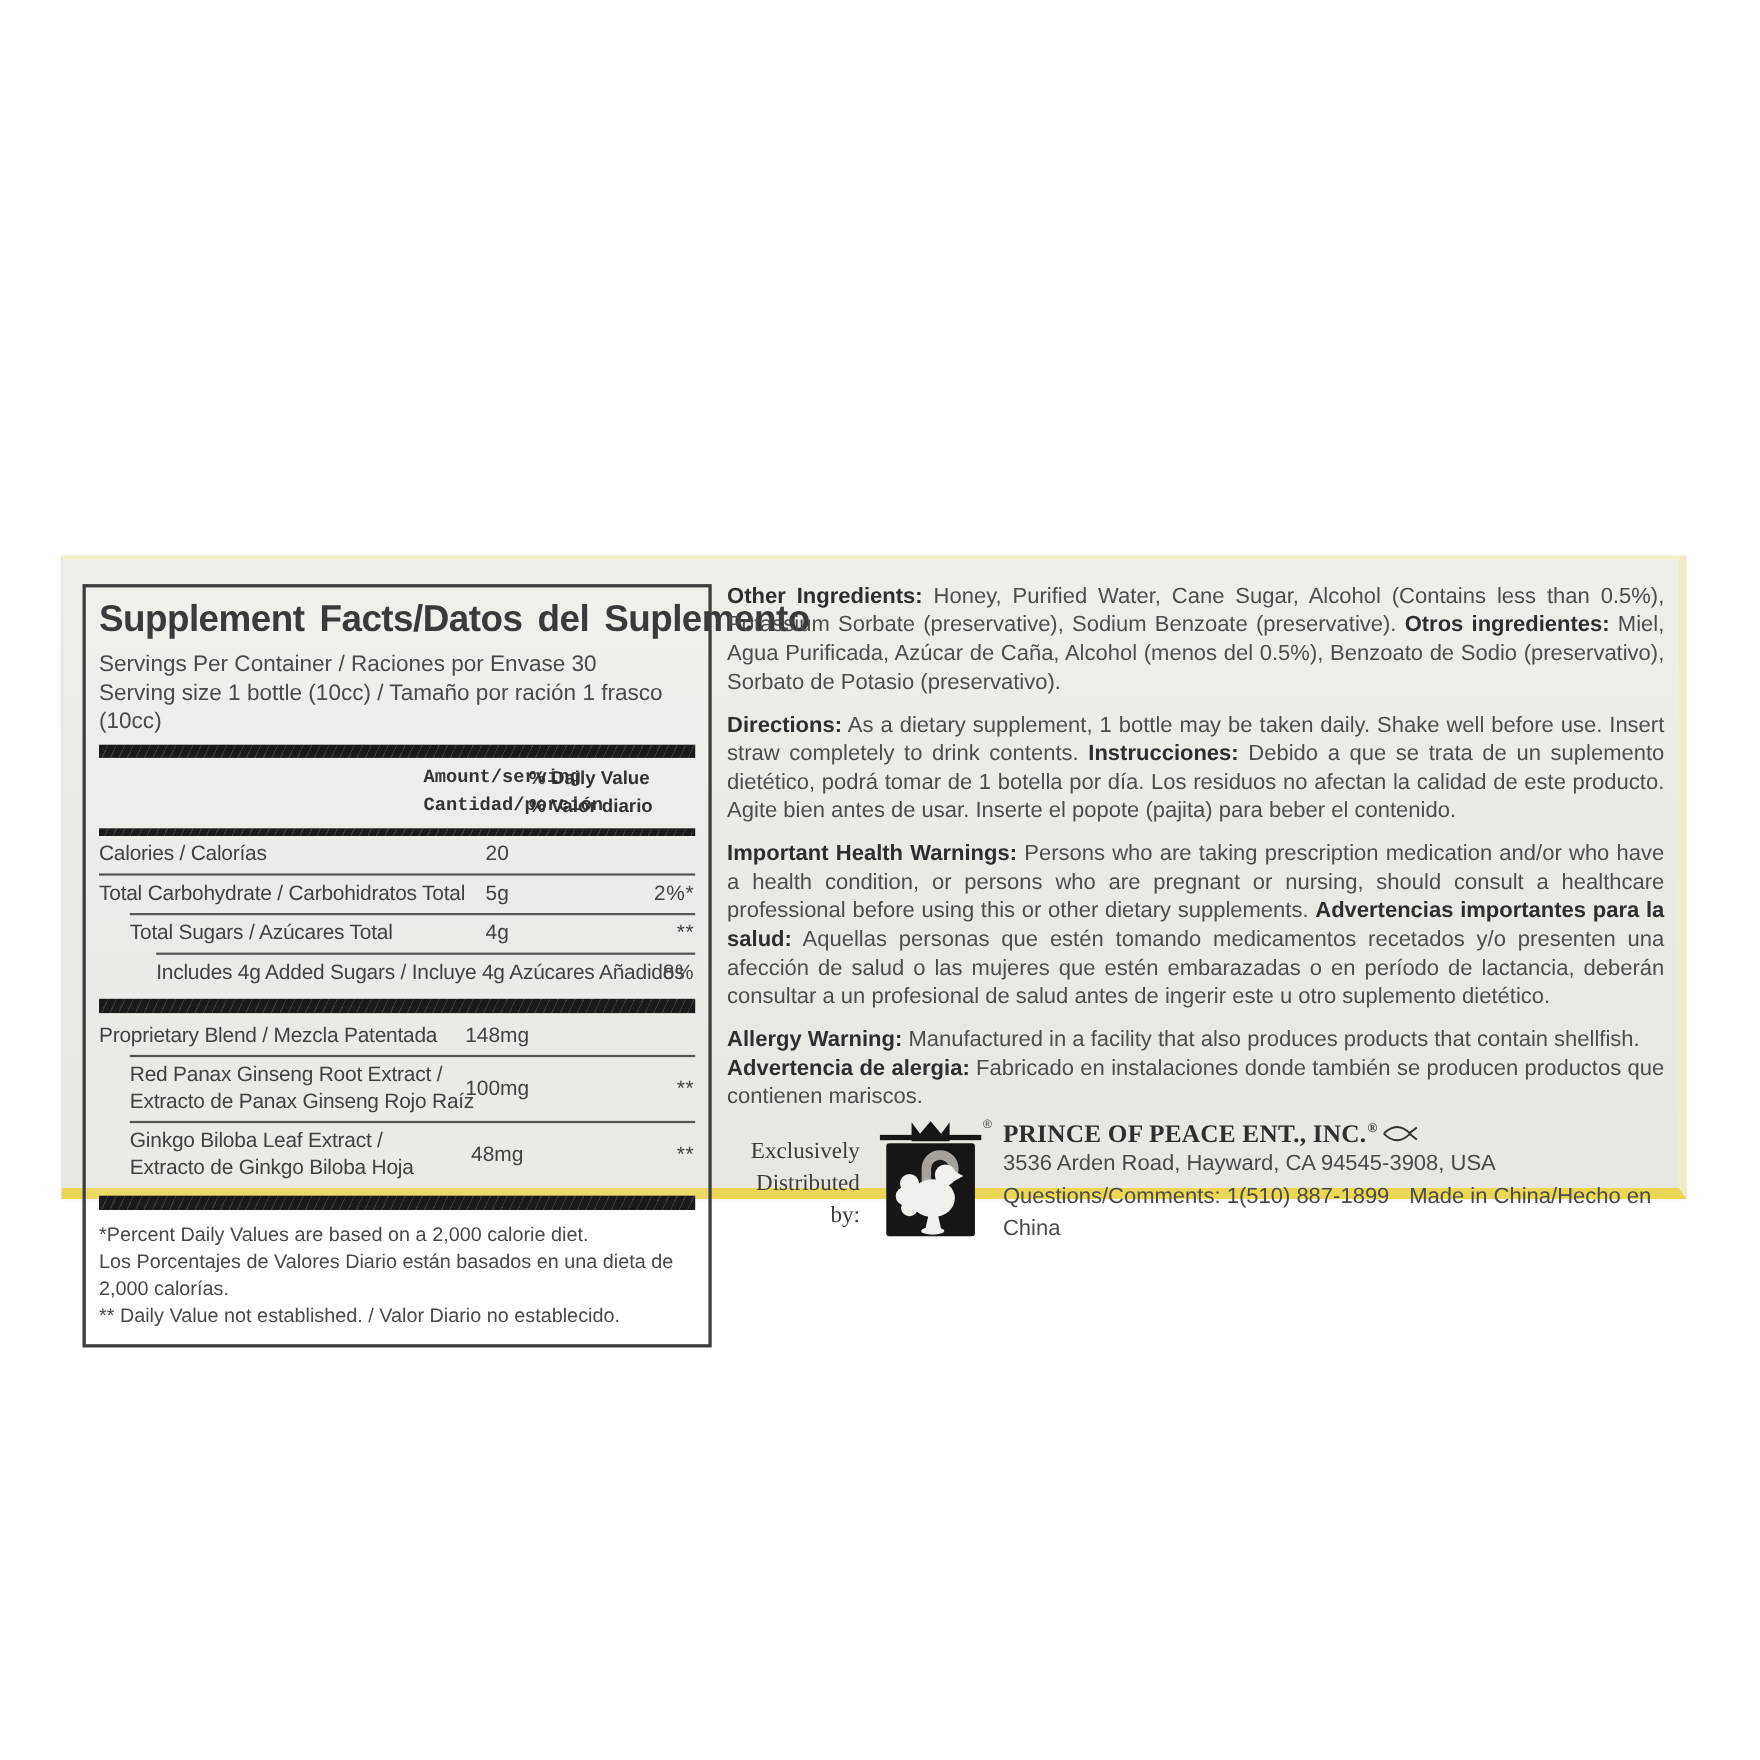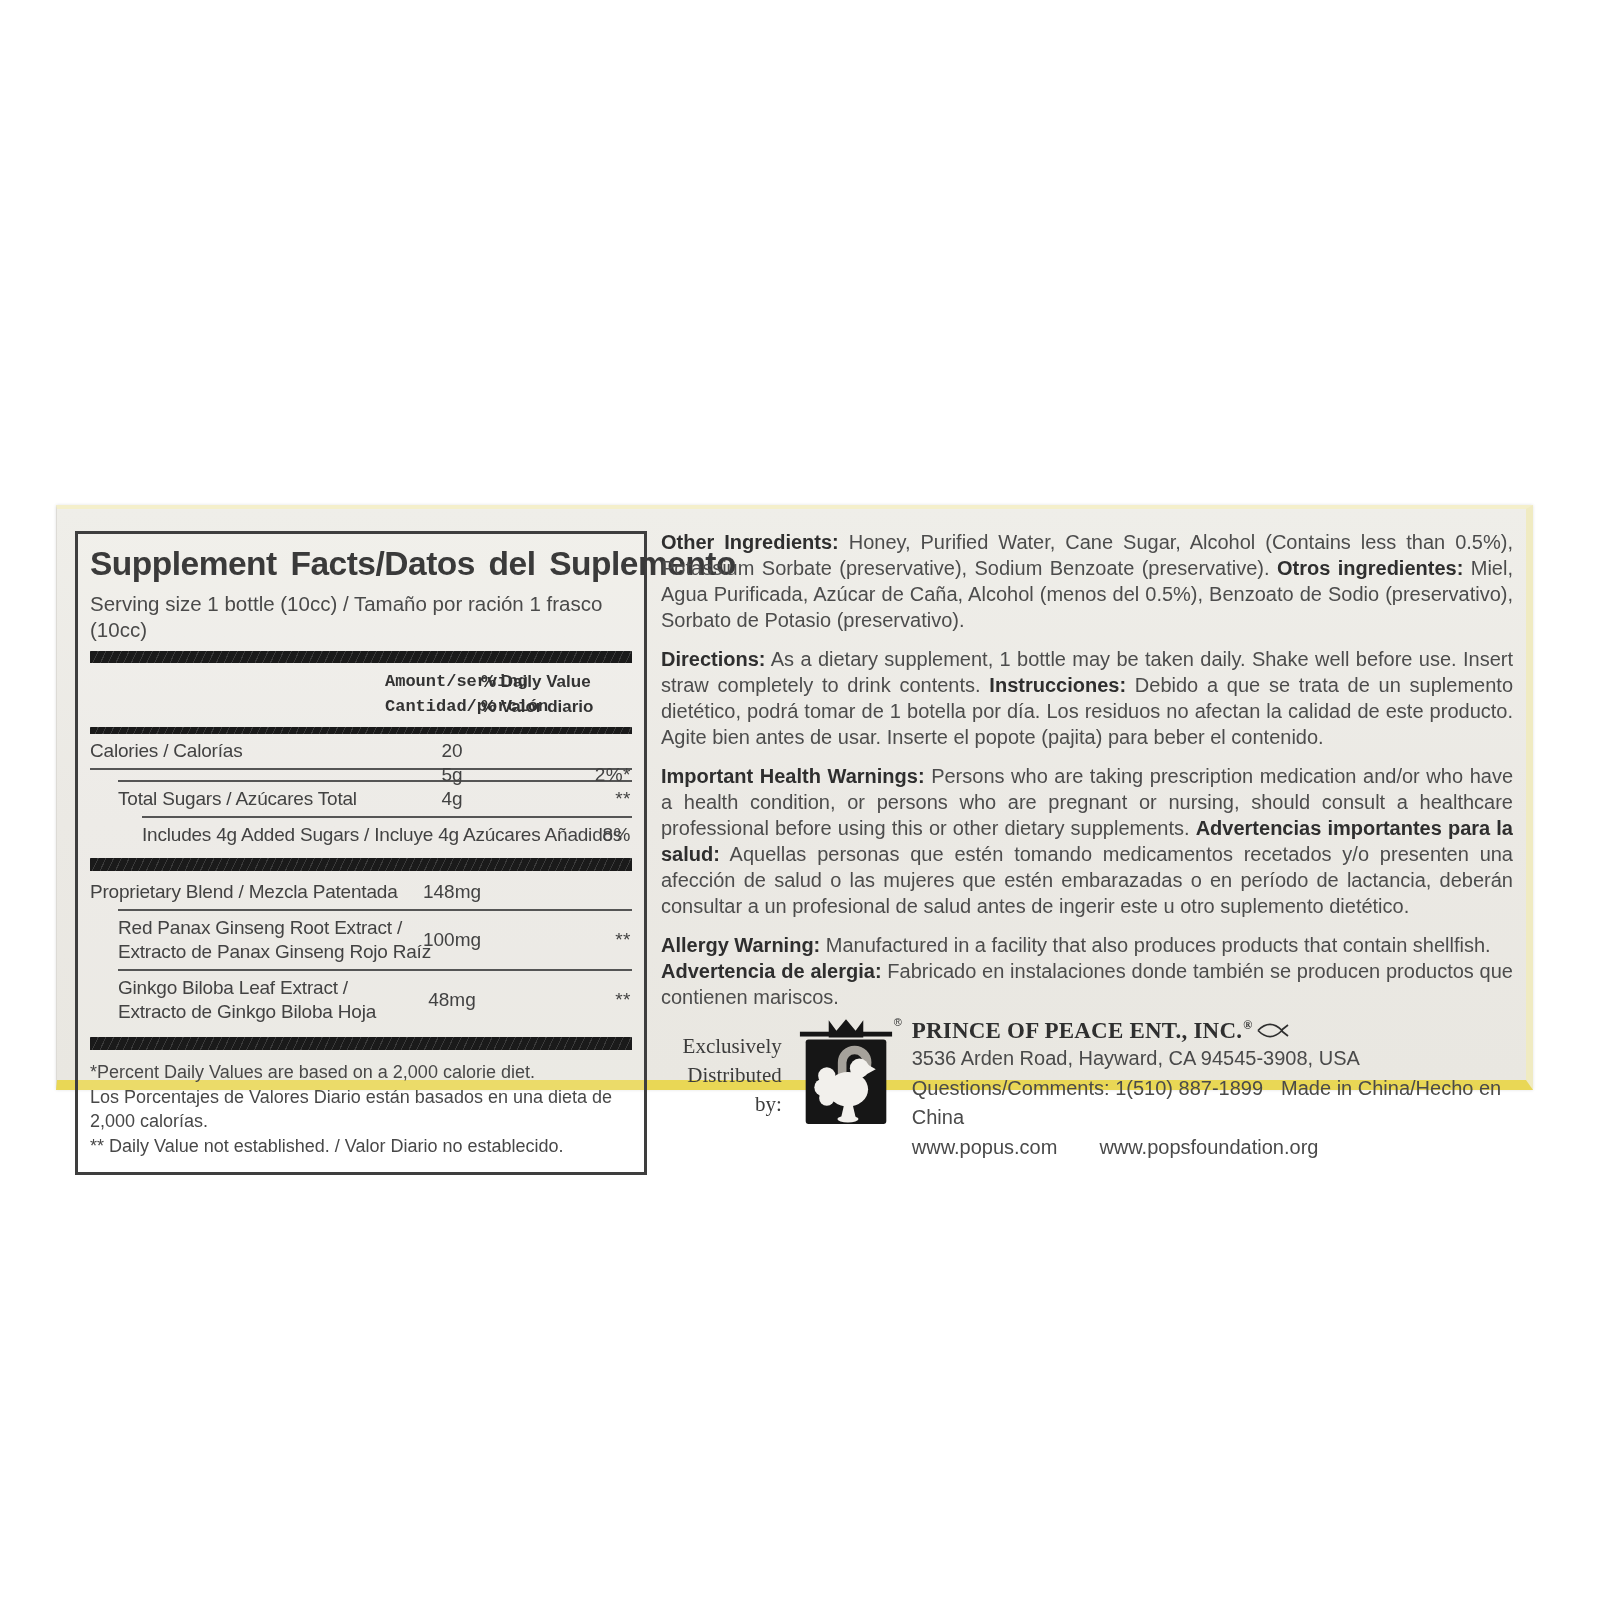--- a/index.html
+++ b/index.html
@@ -70,40 +70,42 @@
   .gap-md{display:inline-block;width:18px;}
   .gap-lg{display:inline-block;width:42px;}
 </style>
 </head>
 <body>
 
 <div class="panel">
 
   <section class="facts">
     <div class="facts-title">Supplement Facts/Datos del Suplemento</div>
+    <div class="facts-line">Servings Per Container / Raciones por Envase 30</div>
     <div class="facts-line">Serving size 1 bottle (10cc) / Tamaño por ración 1 frasco (10cc)</div>
 
     <div class="bar bar-thick"></div>
 
     <div class="fhead">
       <div class="hamt">Amount/serving
 Cantidad/porción</div>
       <div class="hdv">% Daily Value
 % Valor diario</div>
     </div>
 
     <div class="bar bar-medium"></div>
 
     <div class="frow">
       <div class="flabel">Calories  / Calorías</div>
       <div class="famt">20</div>
       <div class="fdv"></div>
     </div>
     <div class="sep"></div>
     <div class="frow">
+      <div class="flabel">Total Carbohydrate / Carbohidratos Total</div>
       <div class="famt">5g</div>
       <div class="fdv">2%*</div>
     </div>
     <div class="sep sep-i1"></div>
     <div class="frow">
       <div class="flabel i1">Total Sugars / Azúcares Total</div>
       <div class="famt">4g</div>
       <div class="fdv">**</div>
     </div>
     <div class="sep sep-i2"></div>
@@ -187,20 +189,17 @@
             <sup>®</sup>
           <svg class="fish" width="32" height="17" viewBox="0 0 32 17">
             <path d="M1 8.5 Q13 -3.5 25 8.5 Q13 20.5 1 8.5" fill="none" stroke="#2f2f2f" stroke-width="1.7"></path>
             <path d="M24 8.5 L31 3 M24 8.5 L31 14" fill="none" stroke="#2f2f2f" stroke-width="1.7"></path>
           </svg>
         </div>
         <div class="dist-row">3536 Arden Road, Hayward, CA 94545-3908, USA</div>
         <div class="dist-row">
           <span>Questions/Comments: 1(510) 887-1899</span><span class="gap-md"></span><span>Made in China/Hecho en China</span>
         </div>
-        <div class="dist-row">
-          <span>www.popus.com</span><span class="gap-lg"></span><span>www.popsfoundation.org</span>
-        </div>
       </div>
     </div>
   </section>
 
 </div>
 
 </body></html>

